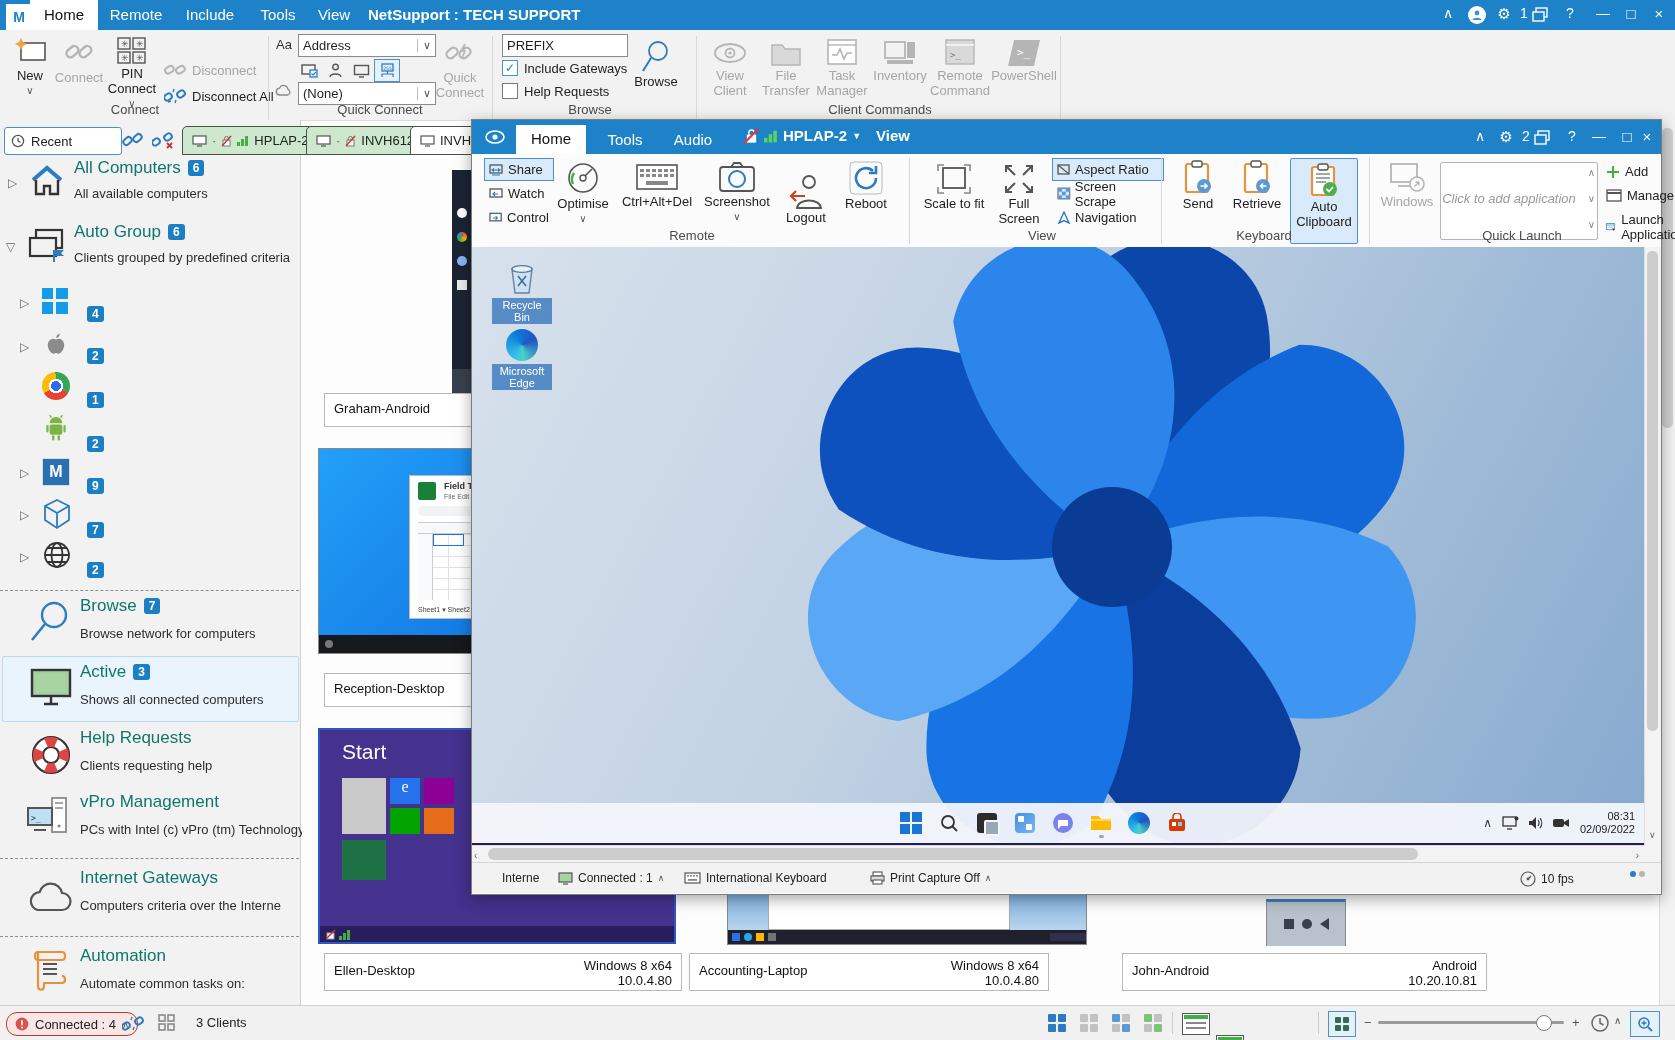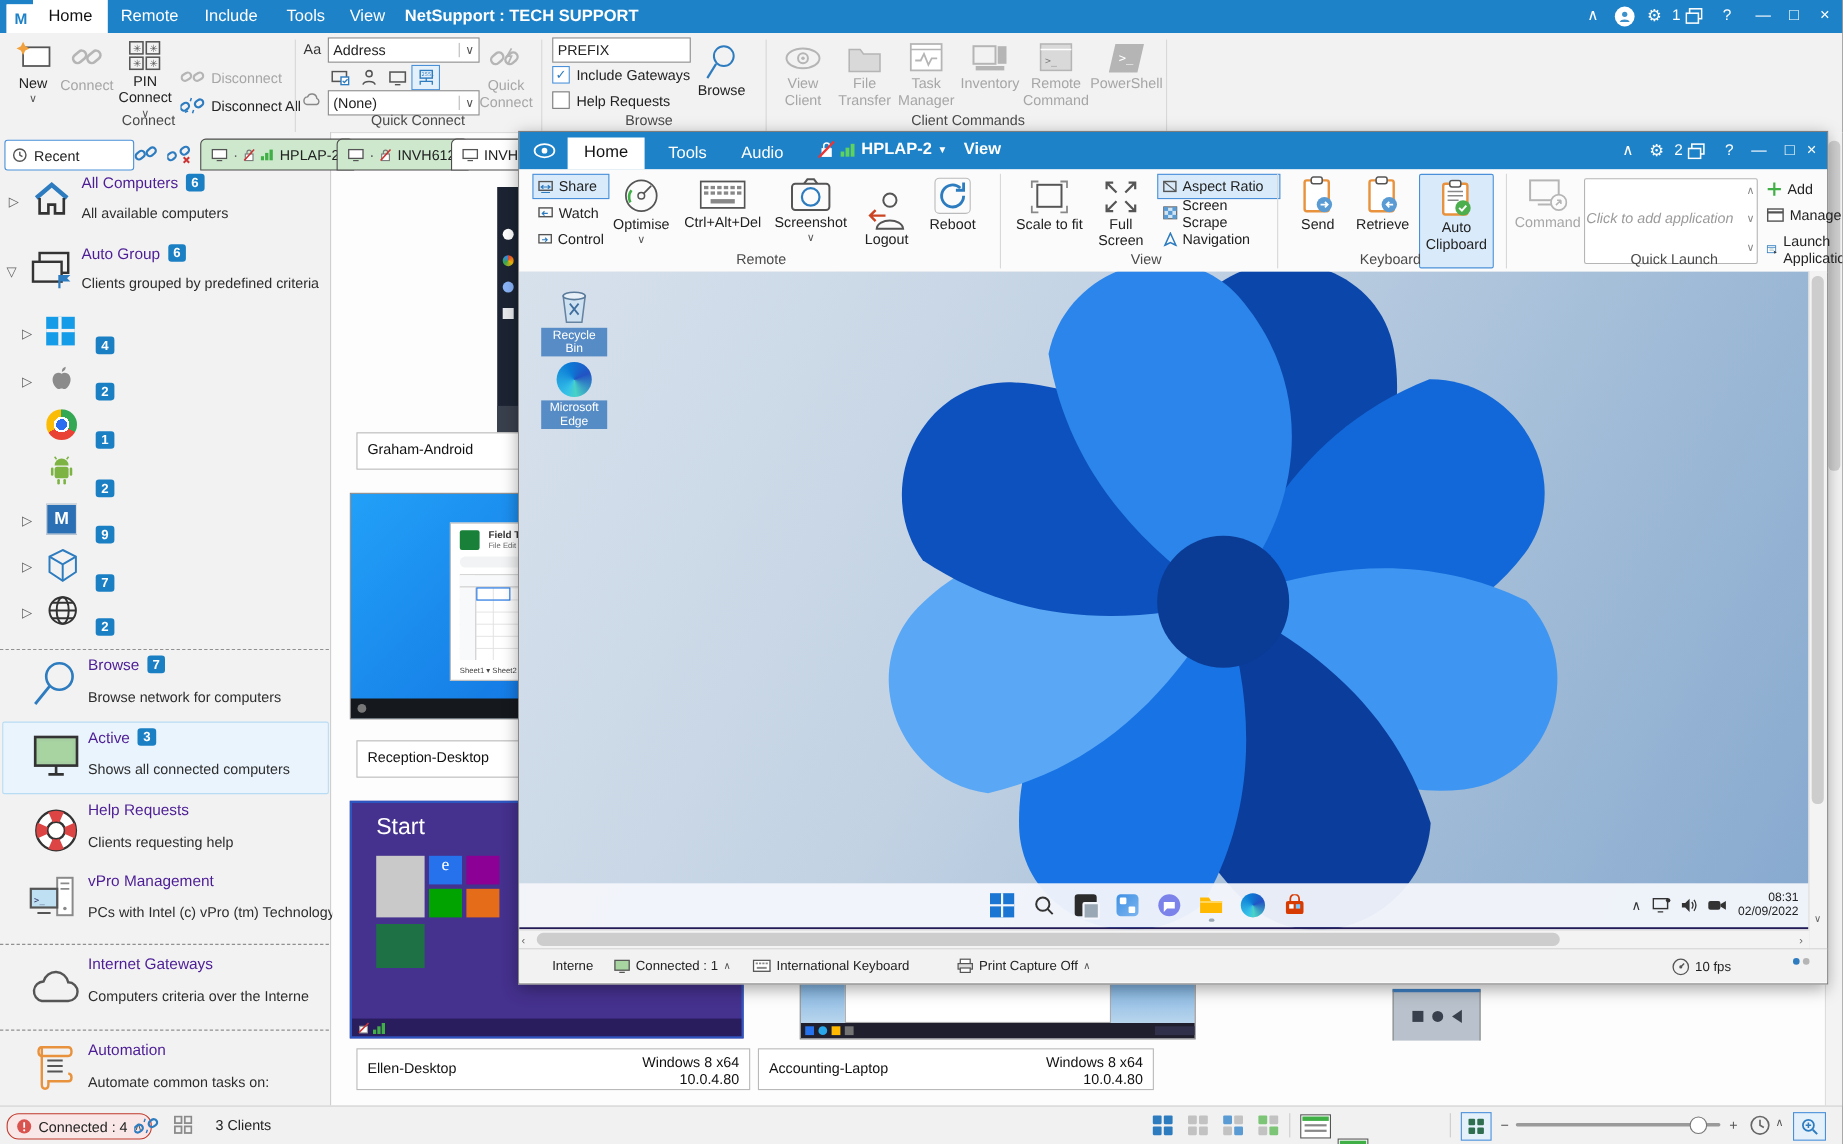--- a/index.html
+++ b/index.html
@@ -21,21 +21,21 @@
   .bigbtn{position:absolute;display:flex;flex-direction:column;align-items:center;font-size:13px;color:#222;text-align:center;line-height:15px}
   .dis{color:#a6a6a6}
   .combo{position:absolute;background:#fff;border:1px solid #8a8a8a;display:flex;align-items:center;font-size:13px;padding:0 4px;height:21px}
   .combo .arr{margin-left:auto;border-left:1px solid #bbb;padding-left:5px;color:#555;font-size:11px}
   .chk{width:14px;height:14px;border:1px solid #777;background:#fff;display:inline-flex;align-items:center;justify-content:center;font-size:12px;color:#2e7cc0;margin-right:6px}
   .chk.on{border-color:#4a90d9}
   .smbtn{position:absolute;width:24px;height:21px;border:1px solid transparent;display:flex;align-items:center;justify-content:center;background:transparent}
   .smbtn.hl{border-color:#4a90d9;background:#e4f1fb}
   
   .side{left:0;top:120px;width:300px;height:885px;background:#f2f2f2;border-right:1px solid #cfcfcf}
-  .sect-t{position:absolute;font-size:14px;color:#4c1d95;white-space:nowrap}
+  .sect-t{position:absolute;font-size:17px;color:#0f766e;white-space:nowrap}
   .sect-d{position:absolute;font-size:13px;color:#2d2d2d;white-space:nowrap;overflow:hidden;max-width:222px}
   .badge{display:inline-block;background:#1b7fc4;color:#fff;border-radius:3px;font-size:12px;font-weight:bold;padding:1px 5px;vertical-align:3px;margin-left:7px}
   .tri{position:absolute;color:#666;font-size:12px}
   .dash{position:absolute;left:0;width:299px;border-top:1px dashed #909090}
   .selrow{position:absolute;left:2px;width:295px;background:#eaf4fd;border:1px solid #b8dcf3;border-radius:2px}
   
   .ctab{position:absolute;top:126px;height:27px;border:1px solid #4d4d4d;border-radius:5px 5px 0 0;display:flex;align-items:center;gap:5px;padding:0 9px;font-size:13px;background:#cde8cd}
   .ctab.plain{background:#fff}
   
   .thlabel{position:absolute;background:#fff;border:1px solid #b9b9b9;font-size:13px;color:#111}
@@ -600,20 +600,25 @@
     <span class="thname" style="top:9px">Accounting-Laptop</span>
     <span class="thos">Windows 8 x64</span>
     <span class="thip">10.0.4.80</span>
   </div>
 
   <div class="r" style="left:1266px;top:899px;width:78px;height:44px;background:#b9c2cc;border-top:3px solid #3e7fc1;border-left:1px solid #888;border-right:1px solid #888;display:flex;align-items:center;justify-content:center;gap:8px">
     <div style="width:10px;height:10px;background:#39404d"></div>
     <div style="width:10px;height:10px;border-radius:50%;background:#39404d"></div>
     <div style="width:0;height:0;border-top:6px solid transparent;border-bottom:6px solid transparent;border-right:9px solid #39404d"></div>
   </div>
+  <div class="thlabel" style="left:1122px;top:953px;width:363px;height:36px">
+    <span class="thname" style="top:9px">John-Android</span>
+    <span class="thos">Android</span>
+    <span class="thip">10.20.10.81</span>
+  </div>
 
   <div class="r" style="left:1659px;top:120px;width:16px;height:885px;background:#f3f3f3;border-left:1px solid #ddd">
     <div style="position:absolute;left:2px;top:8px;width:11px;height:300px;background:#cfcfcf;border-radius:5px"></div>
   </div>
 
   <div class="r mstatus">
     <div class="r f" style="left:6px;top:6px;height:22px;border:1px solid #c0392b;border-radius:11px;background:#f9e7e7;padding:0 8px;gap:6px">
       <svg width="14" height="14" viewBox="0 0 14 14">
           <circle cx="7" cy="7" r="6.4" fill="#d9534f"></circle>
           <path d="M7 3.2v5" stroke="#fff" stroke-width="1.6"></path>
@@ -905,21 +910,21 @@
       <div class="glabel" style="left:722px;top:74px;width:140px">Keyboard</div>
       <div class="gsep" style="left:897px;top:4px;height:86px"></div>
 
       <div class="bigbtn dis" style="left:908px;top:8px;width:54px">
         <svg width="36" height="32" viewBox="0 0 36 32">
             <rect x="2" y="2" width="26" height="18" fill="none" stroke="#b5b5b5" stroke-width="1.8"></rect>
             <path d="M9 24h12" stroke="#b5b5b5" stroke-width="1.8"></path>
             <circle cx="28" cy="22" r="7" fill="#fbfbfb" stroke="#b5b5b5" stroke-width="1.6"></circle>
             <path d="M25.5 24.5L30 20M30 20h-3.5M30 20v3.5" stroke="#b5b5b5" stroke-width="1.4" fill="none"></path>
           </svg>
-        <span>Command</span>
+        <span>Windows</span>
       </div>
       <div class="r" style="left:968px;top:8px;width:156px;height:76px;background:#fff;border:1px solid #b5b5b5;border-radius:2px">
         <div class="it" style="position:absolute;left:0;right:20px;top:28px;text-align:center;font-size:13px">Click to add application</div>
         <div style="position:absolute;right:2px;top:4px;font-size:10px;color:#888">∧</div>
         <div style="position:absolute;right:2px;top:30px;font-size:10px;color:#888">∨</div>
         <div style="position:absolute;right:2px;top:56px;font-size:10px;color:#888">∨</div>
       </div>
       <div class="r f" style="left:1134px;top:10px;gap:5px">
         <svg width="14" height="14" viewBox="0 0 14 14">
             <path d="M7 1v12M1 7h12" stroke="#3faf46" stroke-width="2"></path>

